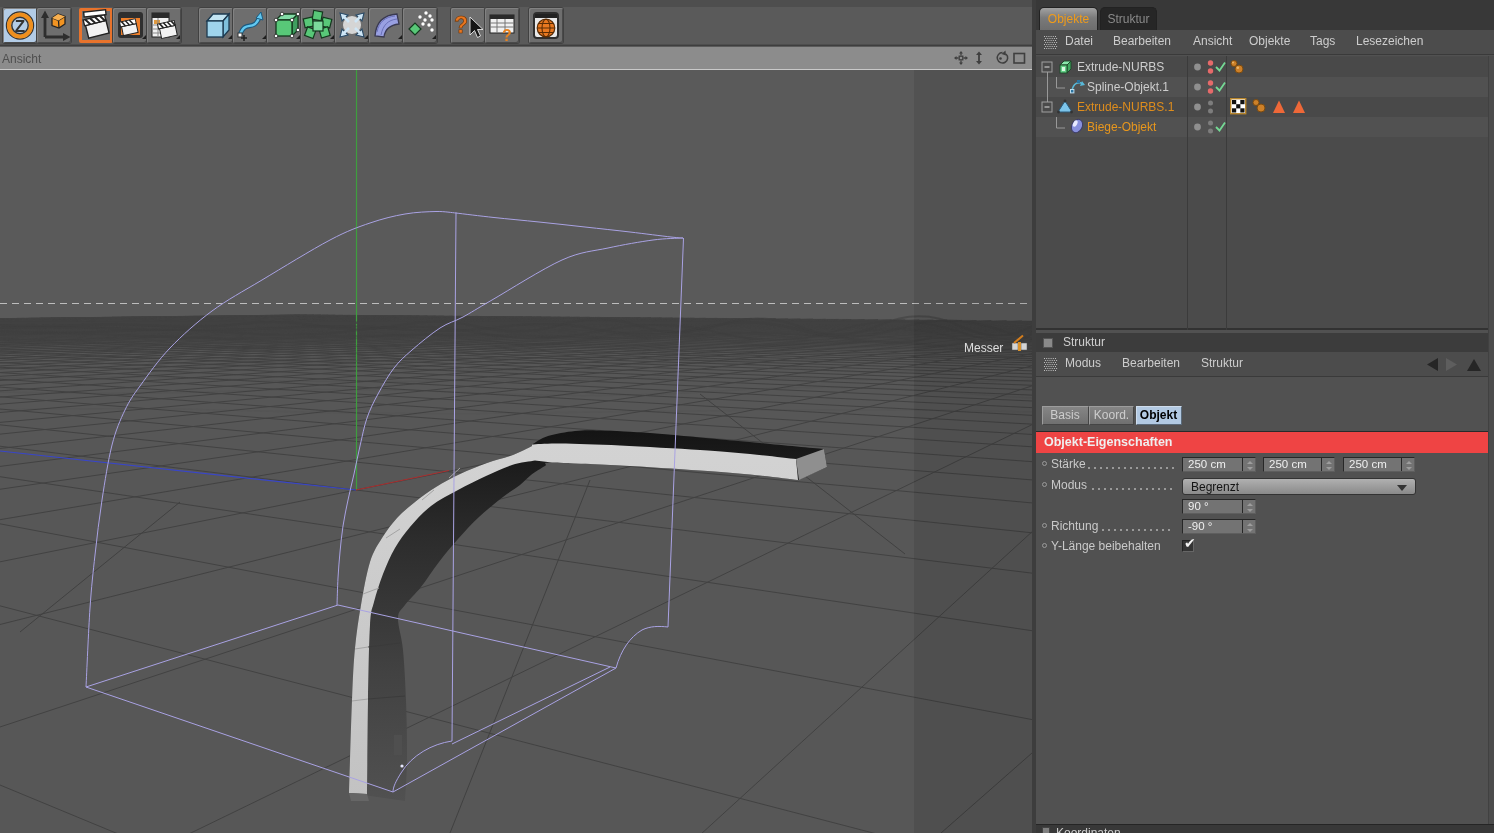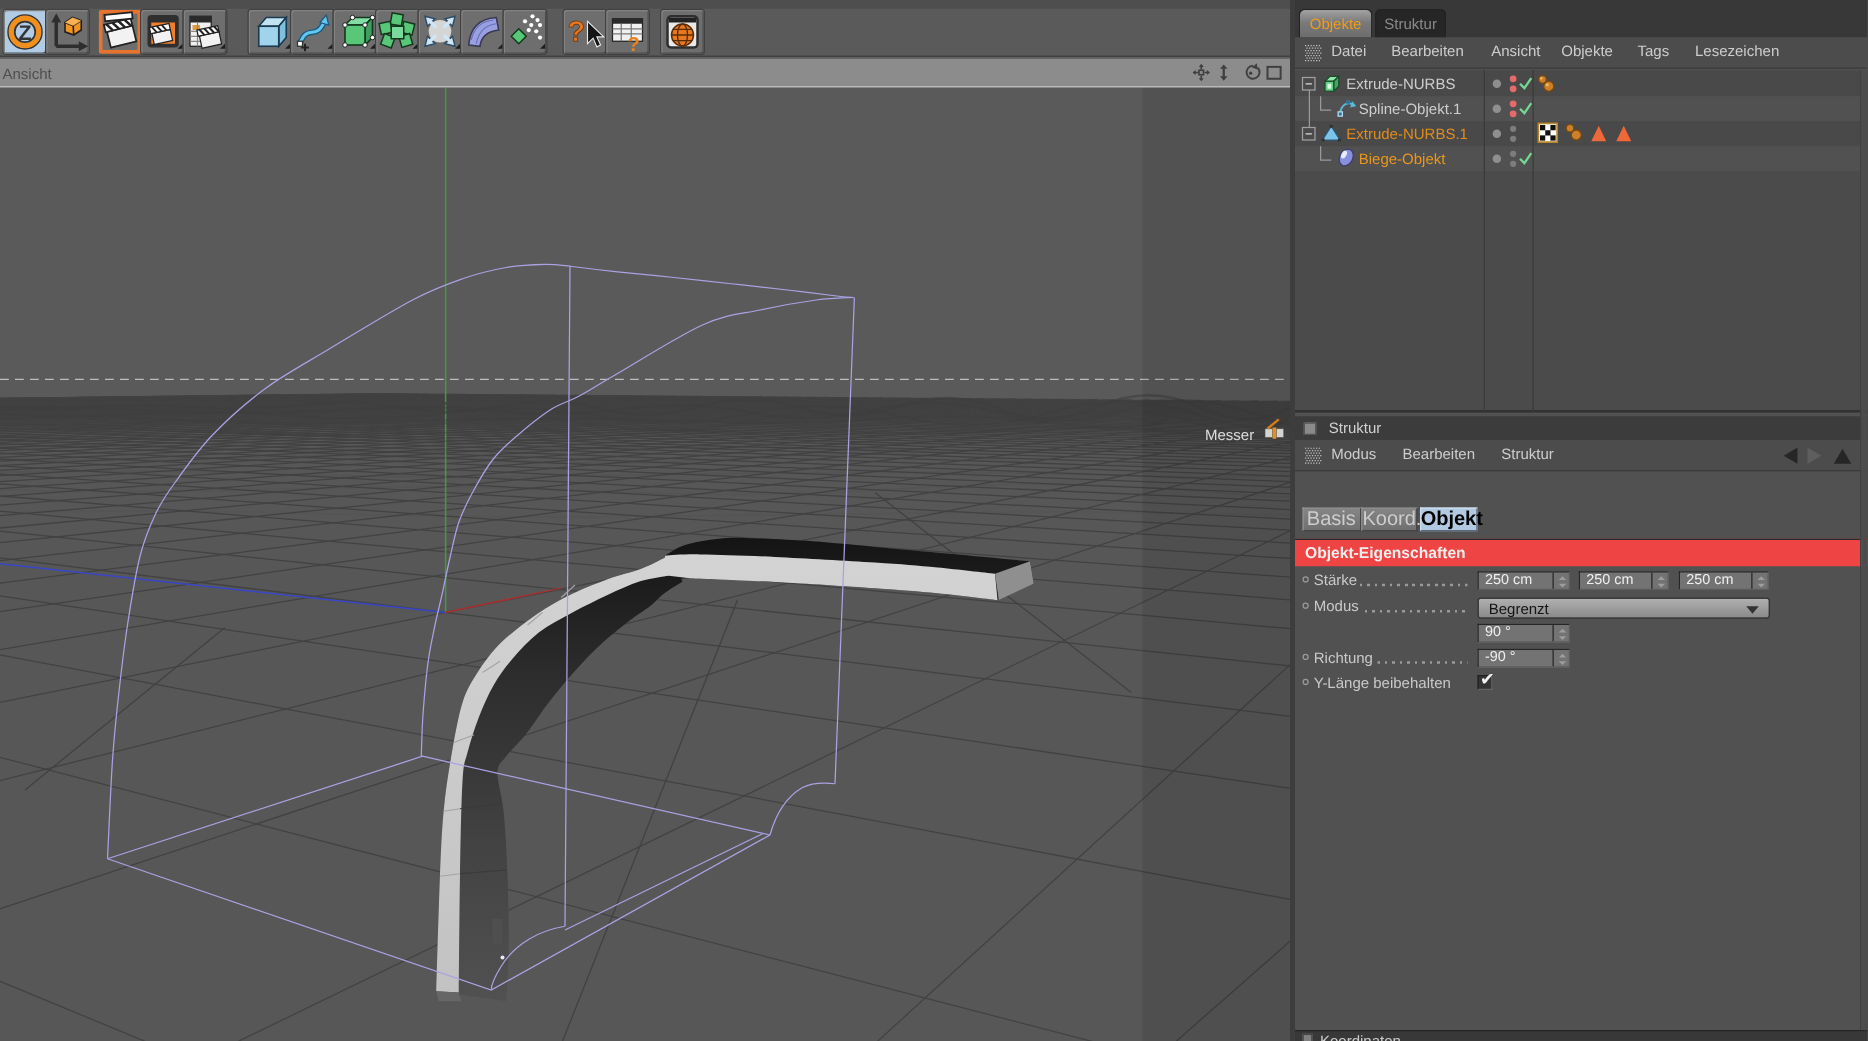--- a/index.html
+++ b/index.html
@@ -16,21 +16,21 @@
 #ommenu { top:30px; border-bottom:1px solid #3a3a3a; }
 #ommenu span, #attrmenu span { position:absolute; top:4px; }
 #treearea { position:absolute; left:0; top:56px; width:458px; height:274px; background:#4b4b4b; border-bottom:2px solid #323232; }
 #treearea svg text { font-size:12px; font-family:"Liberation Sans",sans-serif; }
 #attrhead { position:absolute; left:0; top:333px; width:458px; height:19px; background:#3c3c3c; color:#d0d0d0; }
 #attrhead span { position:absolute; left:27px; top:2px; }
 #ahicon { position:absolute; left:7px; top:5px; width:10px; height:10px; background:#8a8a8a; border:1px solid #555; }
 #attrmenu { top:352px; border-bottom:1px solid #3a3a3a; }
 #objline { position:absolute; left:0; top:381px; width:458px; height:27px; border-top:1px solid #3a3a3a; color:#c6c9d1; }
 #objline span { position:absolute; left:31px; top:7px; }
-.atab { position:absolute; top:406px; height:19px; background:linear-gradient(#858585,#707070); border:1px solid #9c9c9c; border-right-color:#454545; border-bottom-color:#454545; color:#cdcdcd; text-align:center; line-height:17px; font-size:16px; }
+.atab { position:absolute; top:406px; height:19px; background:linear-gradient(#858585,#707070); border:1px solid #9c9c9c; border-right-color:#454545; border-bottom-color:#454545; color:#cdcdcd; text-align:center; line-height:17px; font-size:12px; }
 .atab.sel { background:#b2c9e2; color:#000; border-color:#cfdded; border-right-color:#5a6a7a; border-bottom-color:#5a6a7a; }
 #secbar { position:absolute; left:0; top:431px; width:458px; height:22px; background:#ef4444; border-top:1px solid #2a2a2a; color:#efefef; font-weight:bold; font-size:12.5px; padding:3px 0 0 8px; }
 .arow { position:absolute; left:0; width:458px; height:15px; color:#c9c9c9; }
 .arow i { position:absolute; left:6px; top:4px; width:5px; height:5px; border:1px solid #9a9a9a; border-radius:50%; }
 .arow b { position:absolute; left:15px; top:0; font-weight:normal; }
 .dots { position:absolute; top:10px; height:2px; background-image:repeating-linear-gradient(to right,#999 0 2px,transparent 2px 6px); }
 .fld { position:absolute; height:15px; background:#737373; border:1px solid #272727; border-bottom-color:#5e5e5e; border-right-color:#5e5e5e; color:#efefef; font-size:11.5px; }
 .fld span { position:absolute; left:5px; top:0px; }
 .spin { position:absolute; right:0; top:0; width:13px; height:13px; border-left:1px solid #272727; }
 .su { position:absolute; left:3.5px; top:2.5px; width:0; height:0; border-left:3px solid transparent; border-right:3px solid transparent; border-bottom:3.5px solid #9d9d9d; }

